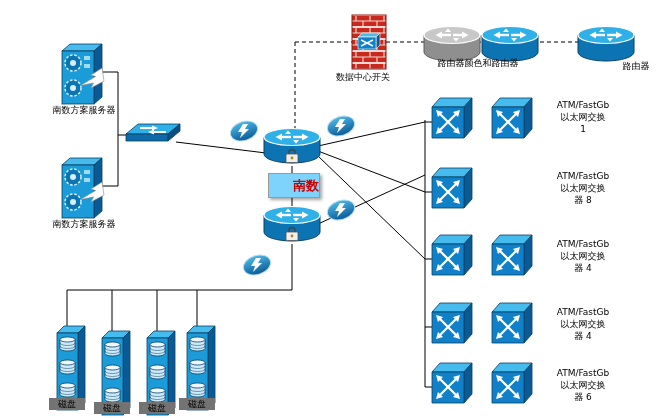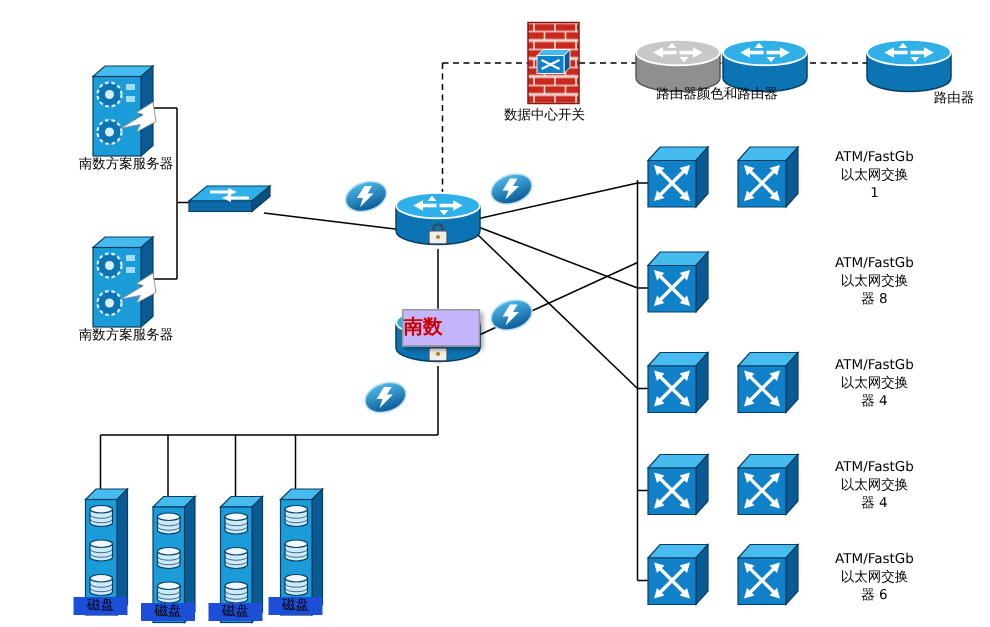--- a/index.html
+++ b/index.html
@@ -1,24 +1,24 @@
 <!DOCTYPE html>
 <html><head>
 <meta charset="utf-8">
 <style>
   html,body{margin:0;padding:0;background:#fff;}
   #stage{position:relative;width:660px;height:418px;background:#ffffff;overflow:hidden;
          font-family:"DejaVu Sans","Liberation Sans",sans-serif;}
   #net-svg{position:absolute;left:0;top:0;}
   .lbl{position:absolute;font-size:9px;font-weight:normal;color:#000;text-align:center;line-height:12px;}
   .atm-line{display:block;}
-  .disk-lbl{background:#1d4ed8;padding:0 1px;}
-  #core-badge{position:absolute;left:268px;top:173px;width:50px;height:23px;background:#c4b5fd;
+  .disk-lbl{background:#737373;padding:0 1px;}
+  #core-badge{position:absolute;left:268px;top:173px;width:50px;height:23px;background:#7dd3fc;
       border:1px solid #9a9a9a;box-shadow:2px 2px 3px rgba(0,0,0,.35);
-      color:#cc0000;font-size:13px;font-weight:bold;text-align:left;line-height:23px;margin-top:33px;}
+      color:#cc0000;font-size:13px;font-weight:bold;text-align:right;line-height:23px;}
 </style>
 </head>
 <body>
 
 <div id="stage">
 
   <svg id="net-svg" width="660" height="418" viewBox="0 0 660 418">
     <defs>
       <linearGradient id="boltGrad" x1="0" y1="0" x2="0" y2="1">
         <stop offset="0" stop-color="#4db8e8"></stop>

